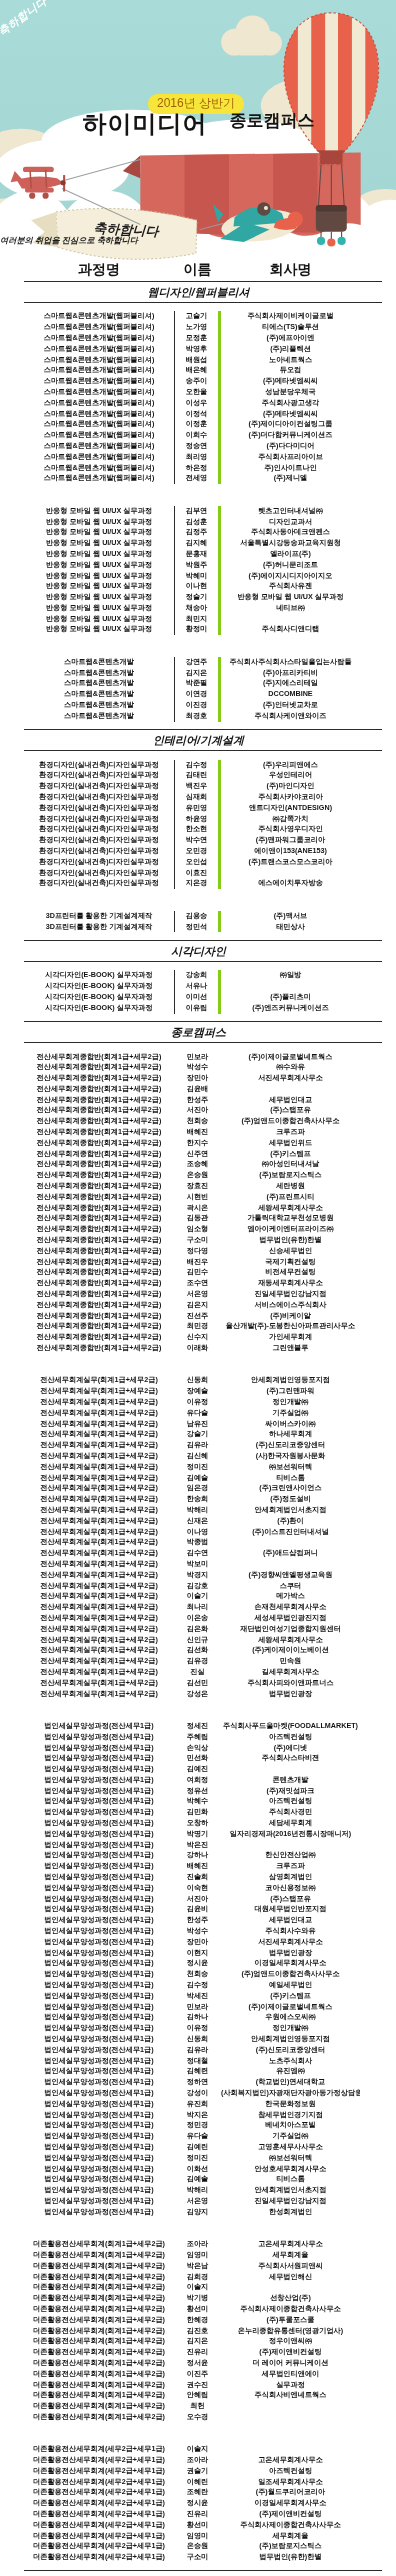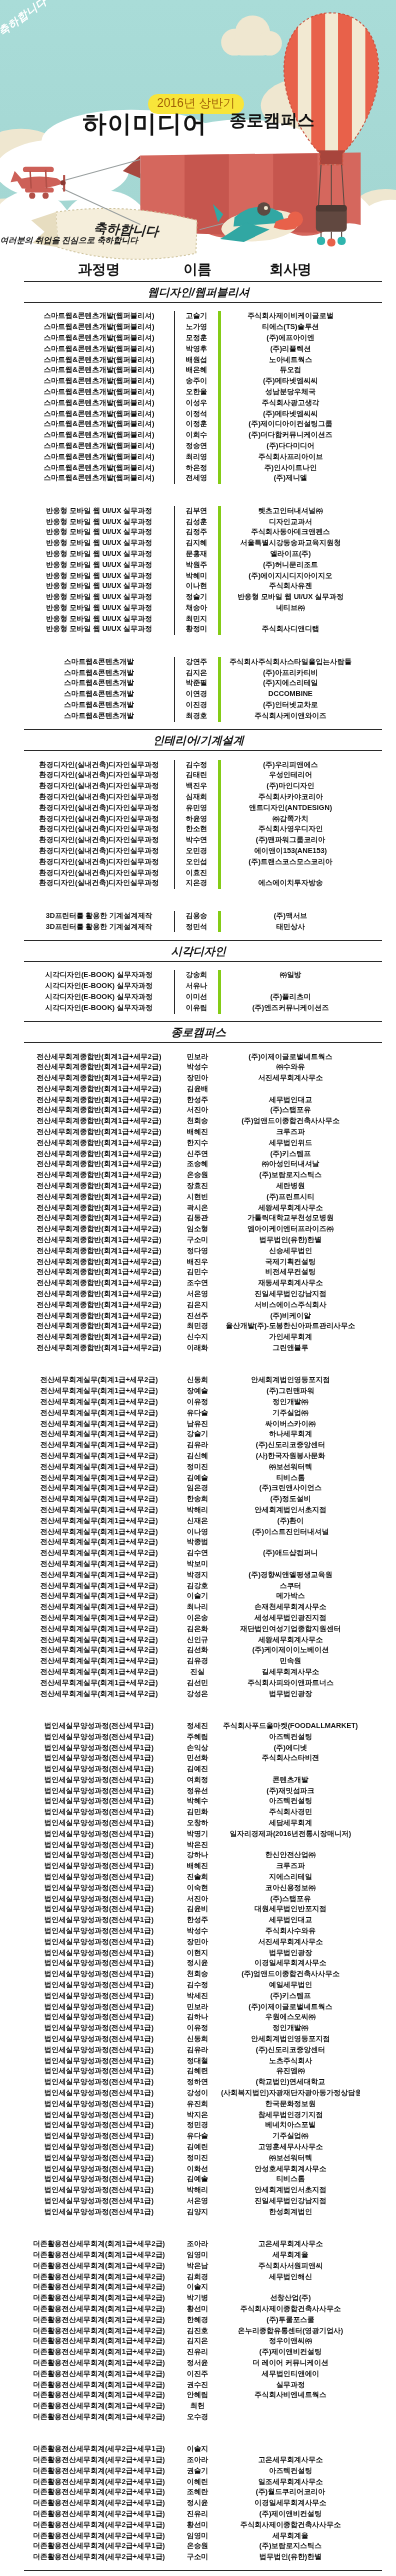--- a/index.html
+++ b/index.html
@@ -1060,21 +1060,21 @@
               <div></div>
               <span class="cell-course">법인세실무양성과정(전산세무1급)</span>
               <span class="cell-name">배혜진</span>
               <span class="cell-company">크루즈파</span>
               <div></div>
             </div>
             <div class="row">
               <div></div>
               <span class="cell-course">법인세실무양성과정(전산세무1급)</span>
               <span class="cell-name">진솔희</span>
-              <span class="cell-company">지에스리테일</span>
+              <span class="cell-company">삼영회계법인</span>
               <div></div>
             </div>
             <div class="row">
               <div></div>
               <span class="cell-course">법인세실무양성과정(전산세무1급)</span>
               <span class="cell-name">이숙현</span>
               <span class="cell-company">코아신용정보㈜</span>
               <div></div>
             </div>
             <div class="row">

